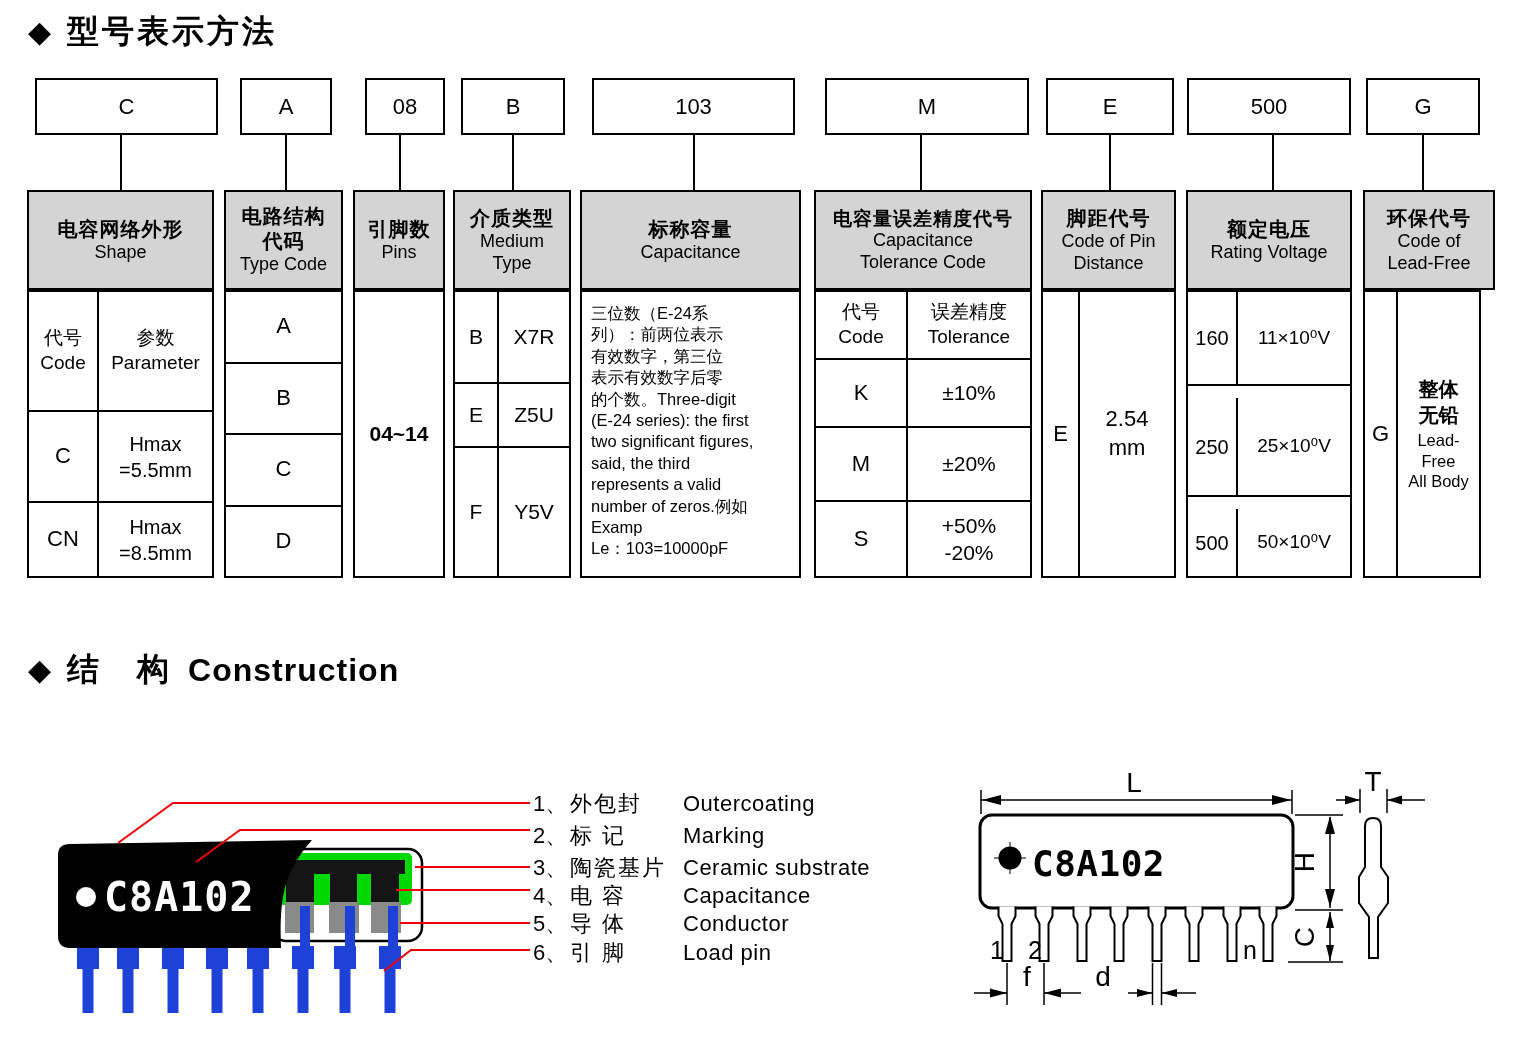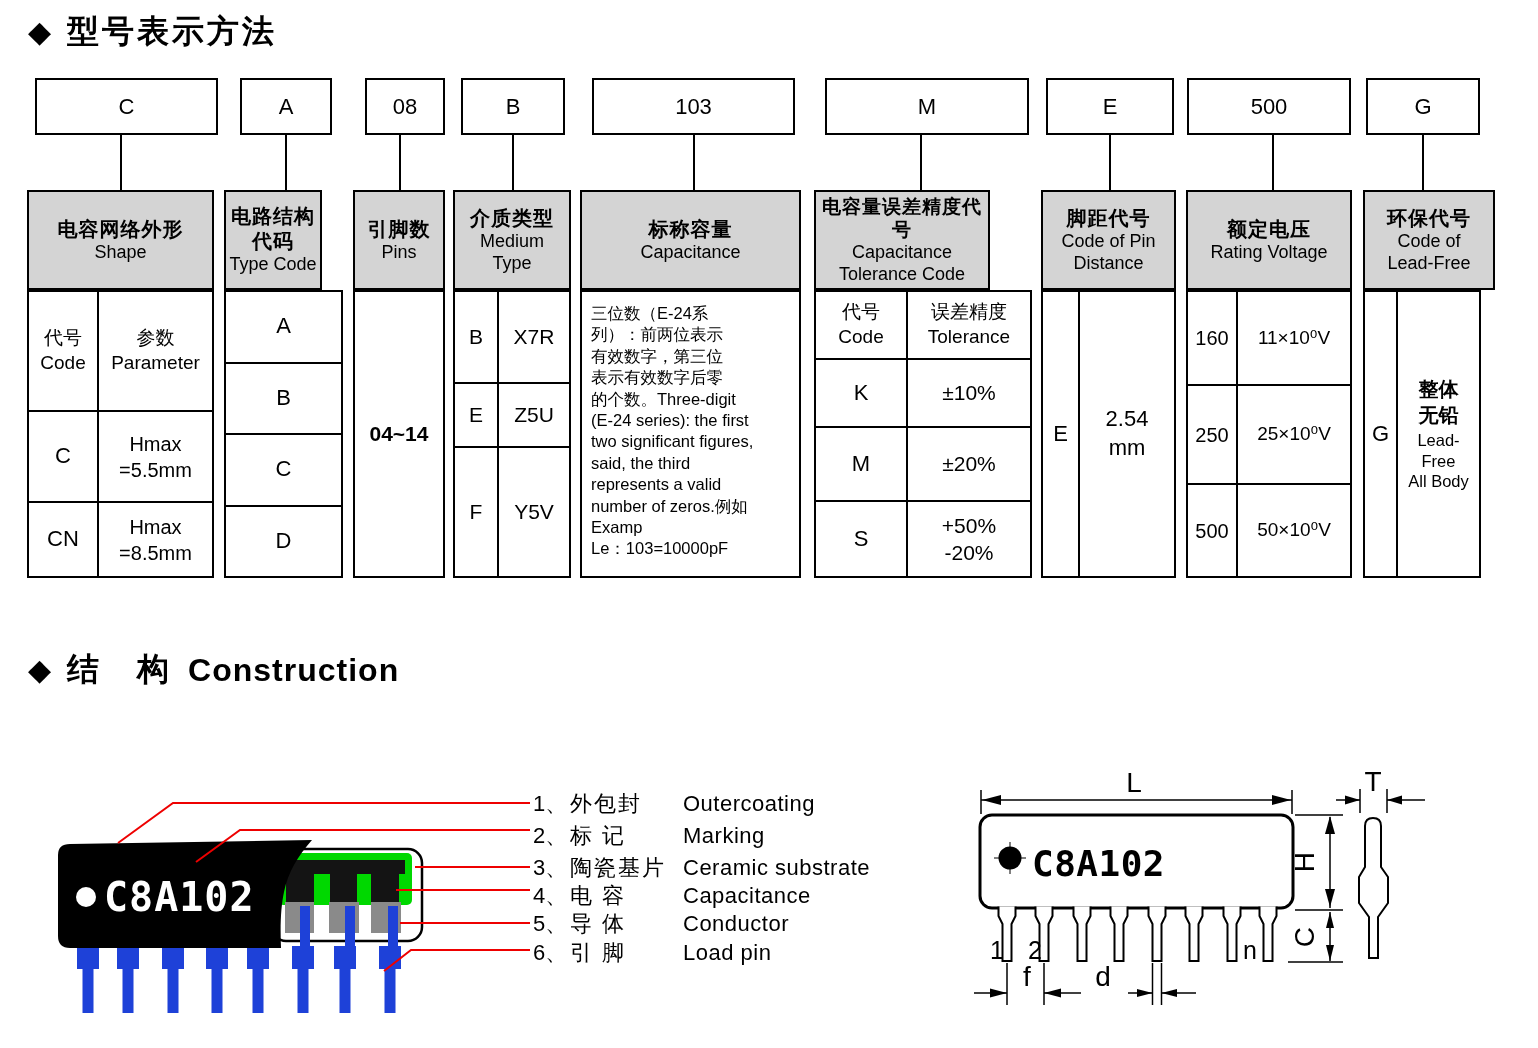--- a/index.html
+++ b/index.html
@@ -98,39 +98,39 @@
   <div class="connector" style="left:693px;"></div>
   <div class="connector" style="left:920px;"></div>
   <div class="connector" style="left:1109px;"></div>
   <div class="connector" style="left:1272px;"></div>
   <div class="connector" style="left:1422px;"></div>
 
   <div class="hdr" style="left:27px; width:187px;">
     <div class="hzh">电容网络外形</div>
     <div class="hen">Shape</div>
   </div>
-  <div class="hdr" style="left:224px; width:98px;">
+  <div class="hdr" style="left:224px; width:119px;">
     <div class="hzh">电路结构
 代码</div>
     <div class="hen">Type Code</div>
   </div>
   <div class="hdr" style="left:353px; width:92px;">
     <div class="hzh">引脚数</div>
     <div class="hen">Pins</div>
   </div>
   <div class="hdr" style="left:453px; width:118px;">
     <div class="hzh">介质类型</div>
     <div class="hen">Medium
 Type</div>
   </div>
   <div class="hdr" style="left:580px; width:221px;">
     <div class="hzh">标称容量</div>
     <div class="hen">Capacitance</div>
   </div>
-  <div class="hdr" style="left:814px; width:176px;">
+  <div class="hdr" style="left:814px; width:218px;">
     <div class="hzh" style="font-size:19px;">电容量误差精度代号</div>
     <div class="hen">Capacitance
 Tolerance Code</div>
   </div>
   <div class="hdr" style="left:1186px; width:166px;">
     <div class="hzh">额定电压</div>
     <div class="hen">Rating Voltage</div>
   </div>
   <div class="hdr" style="left:1041px; width:135px;">
     <div class="hzh">脚距代号</div>
@@ -234,21 +234,21 @@
   </div>
 
   <div class="tbl" style="left:1041px; width:135px;">
     <div class="trow fill">
       <div class="tcell f22" style="width:37px;">E</div>
       <div class="tcell grow f22">2.54
 mm</div>
     </div>
   </div>
 
-  <div class="tbl" style="left:1186px; width:166px;">
+  <div class="tbl" style="left:1186px; width:166px;gap:12px;">
     <div class="trow" style="height:94px;">
       <div class="tcell f20" style="width:50px;">160</div>
       <div class="tcell grow f19">11×10⁰V</div>
     </div>
     <div class="trow" style="height:99px;">
       <div class="tcell f20" style="width:50px;text-align:center;">250</div>
       <div class="tcell grow f19">25×10⁰V</div>
     </div>
     <div class="trow">
       <div class="tcell f20" style="width:50px;">500</div>

